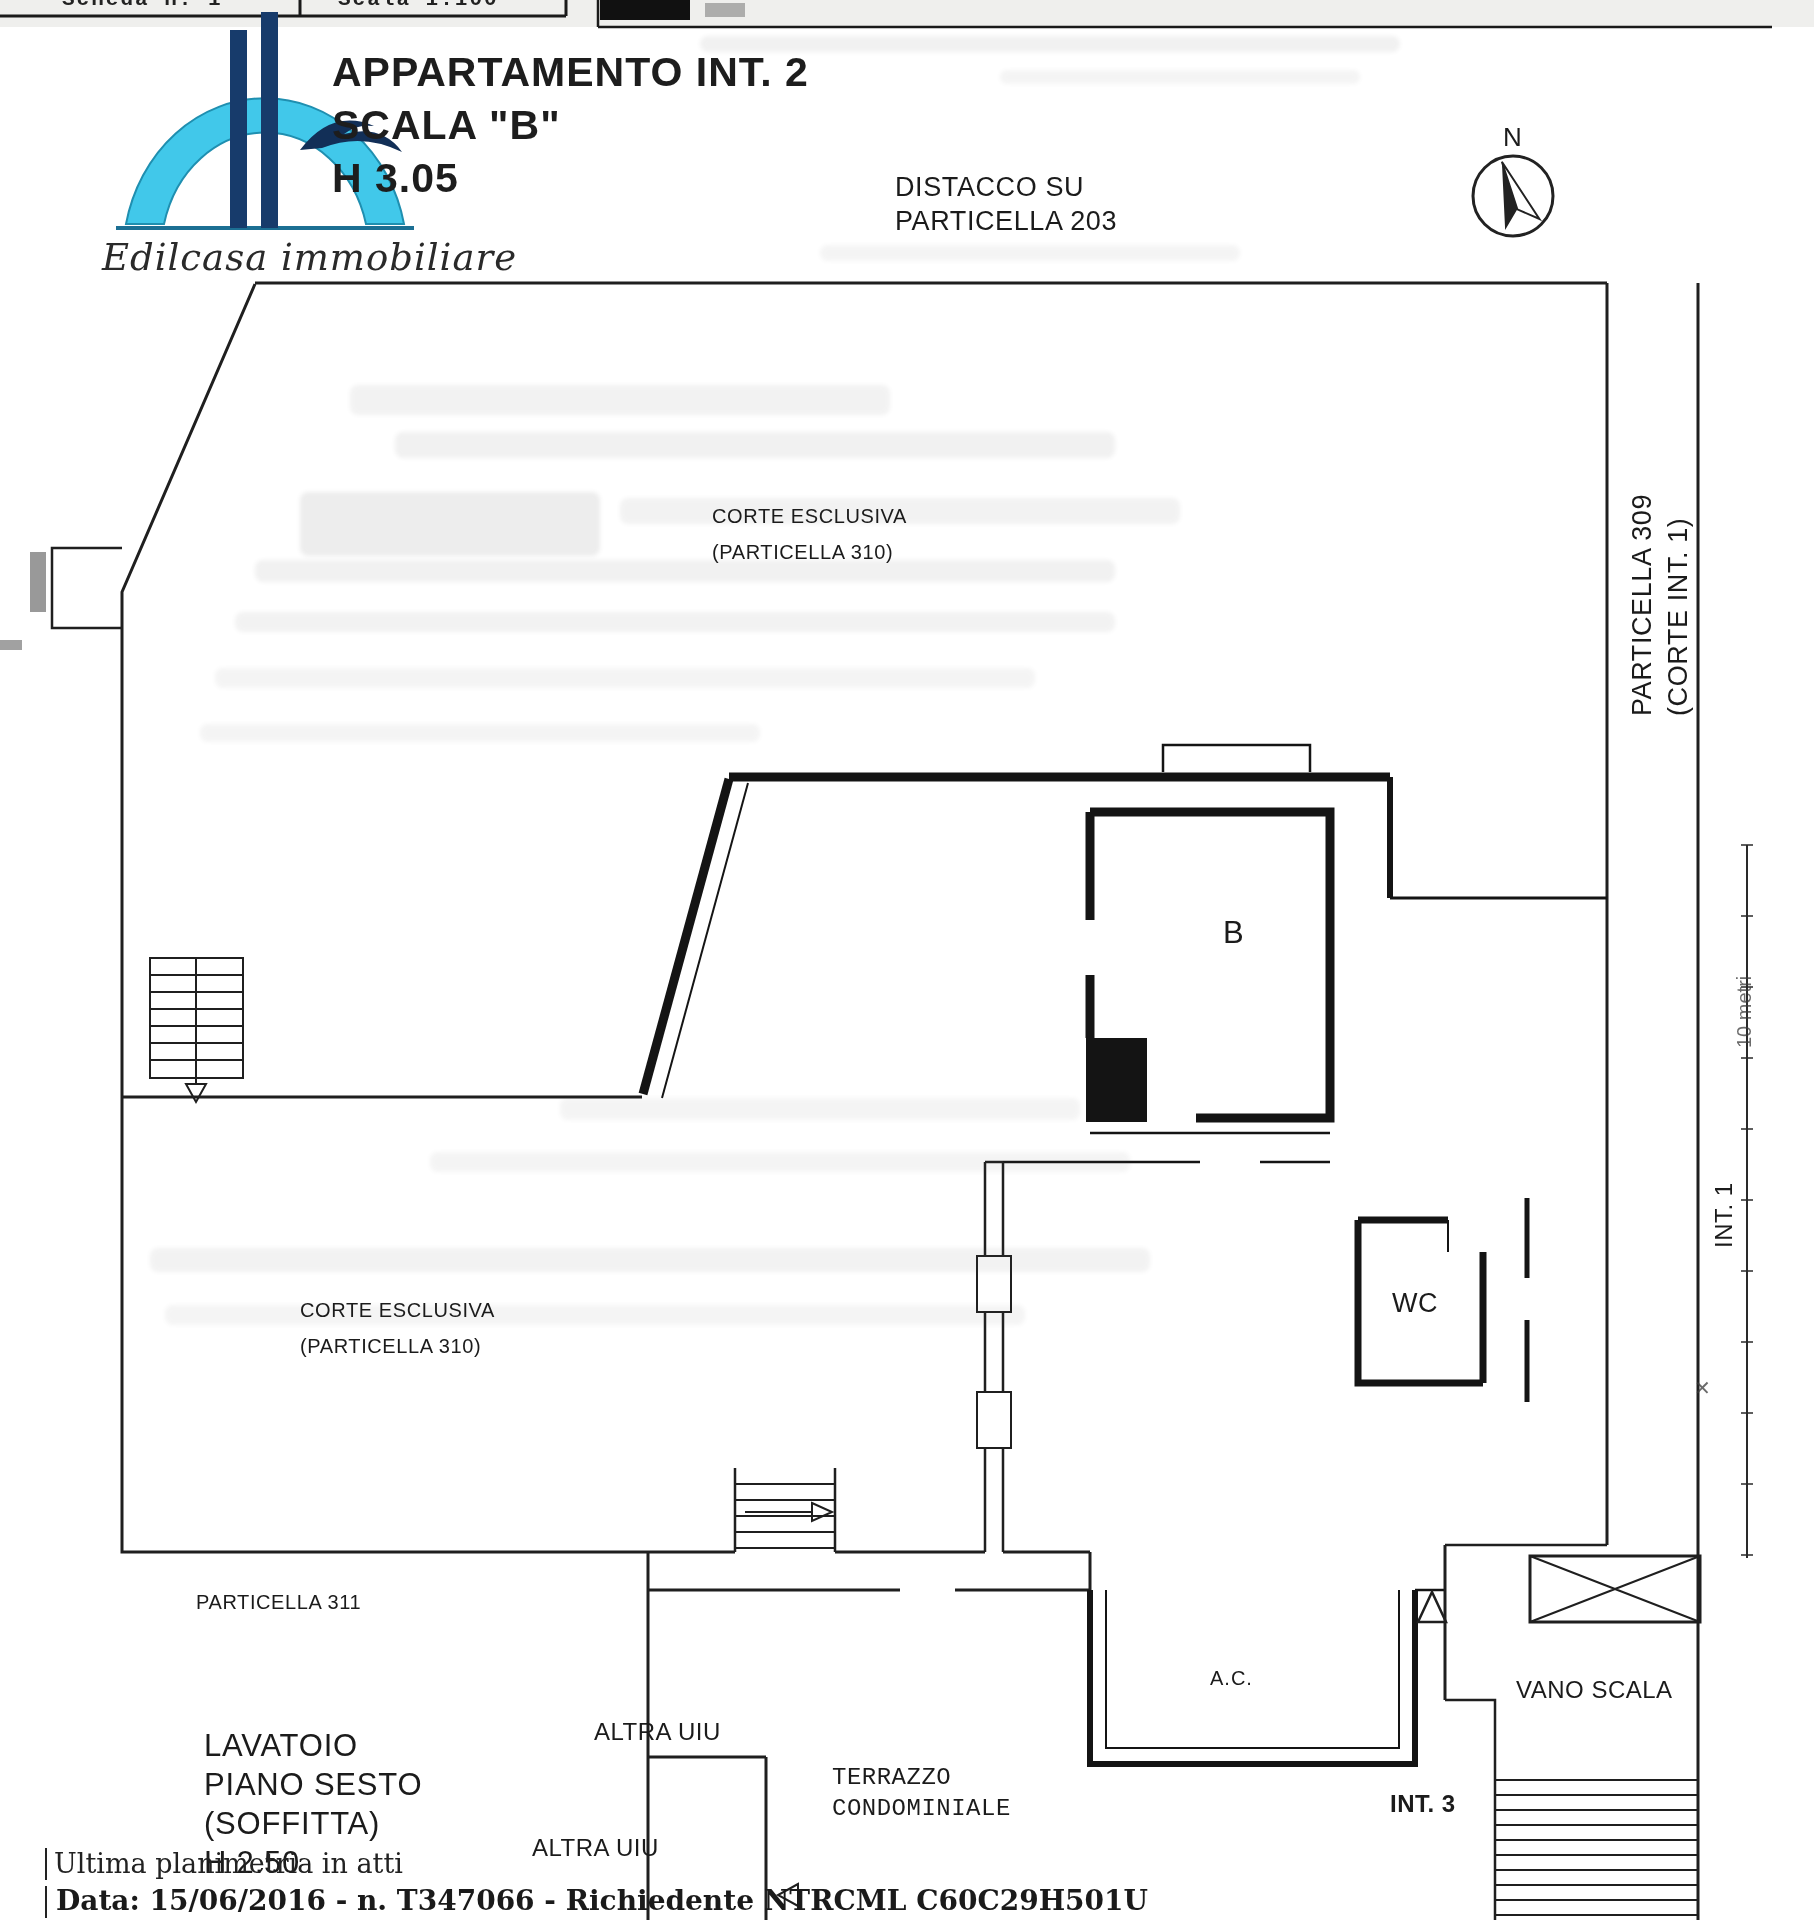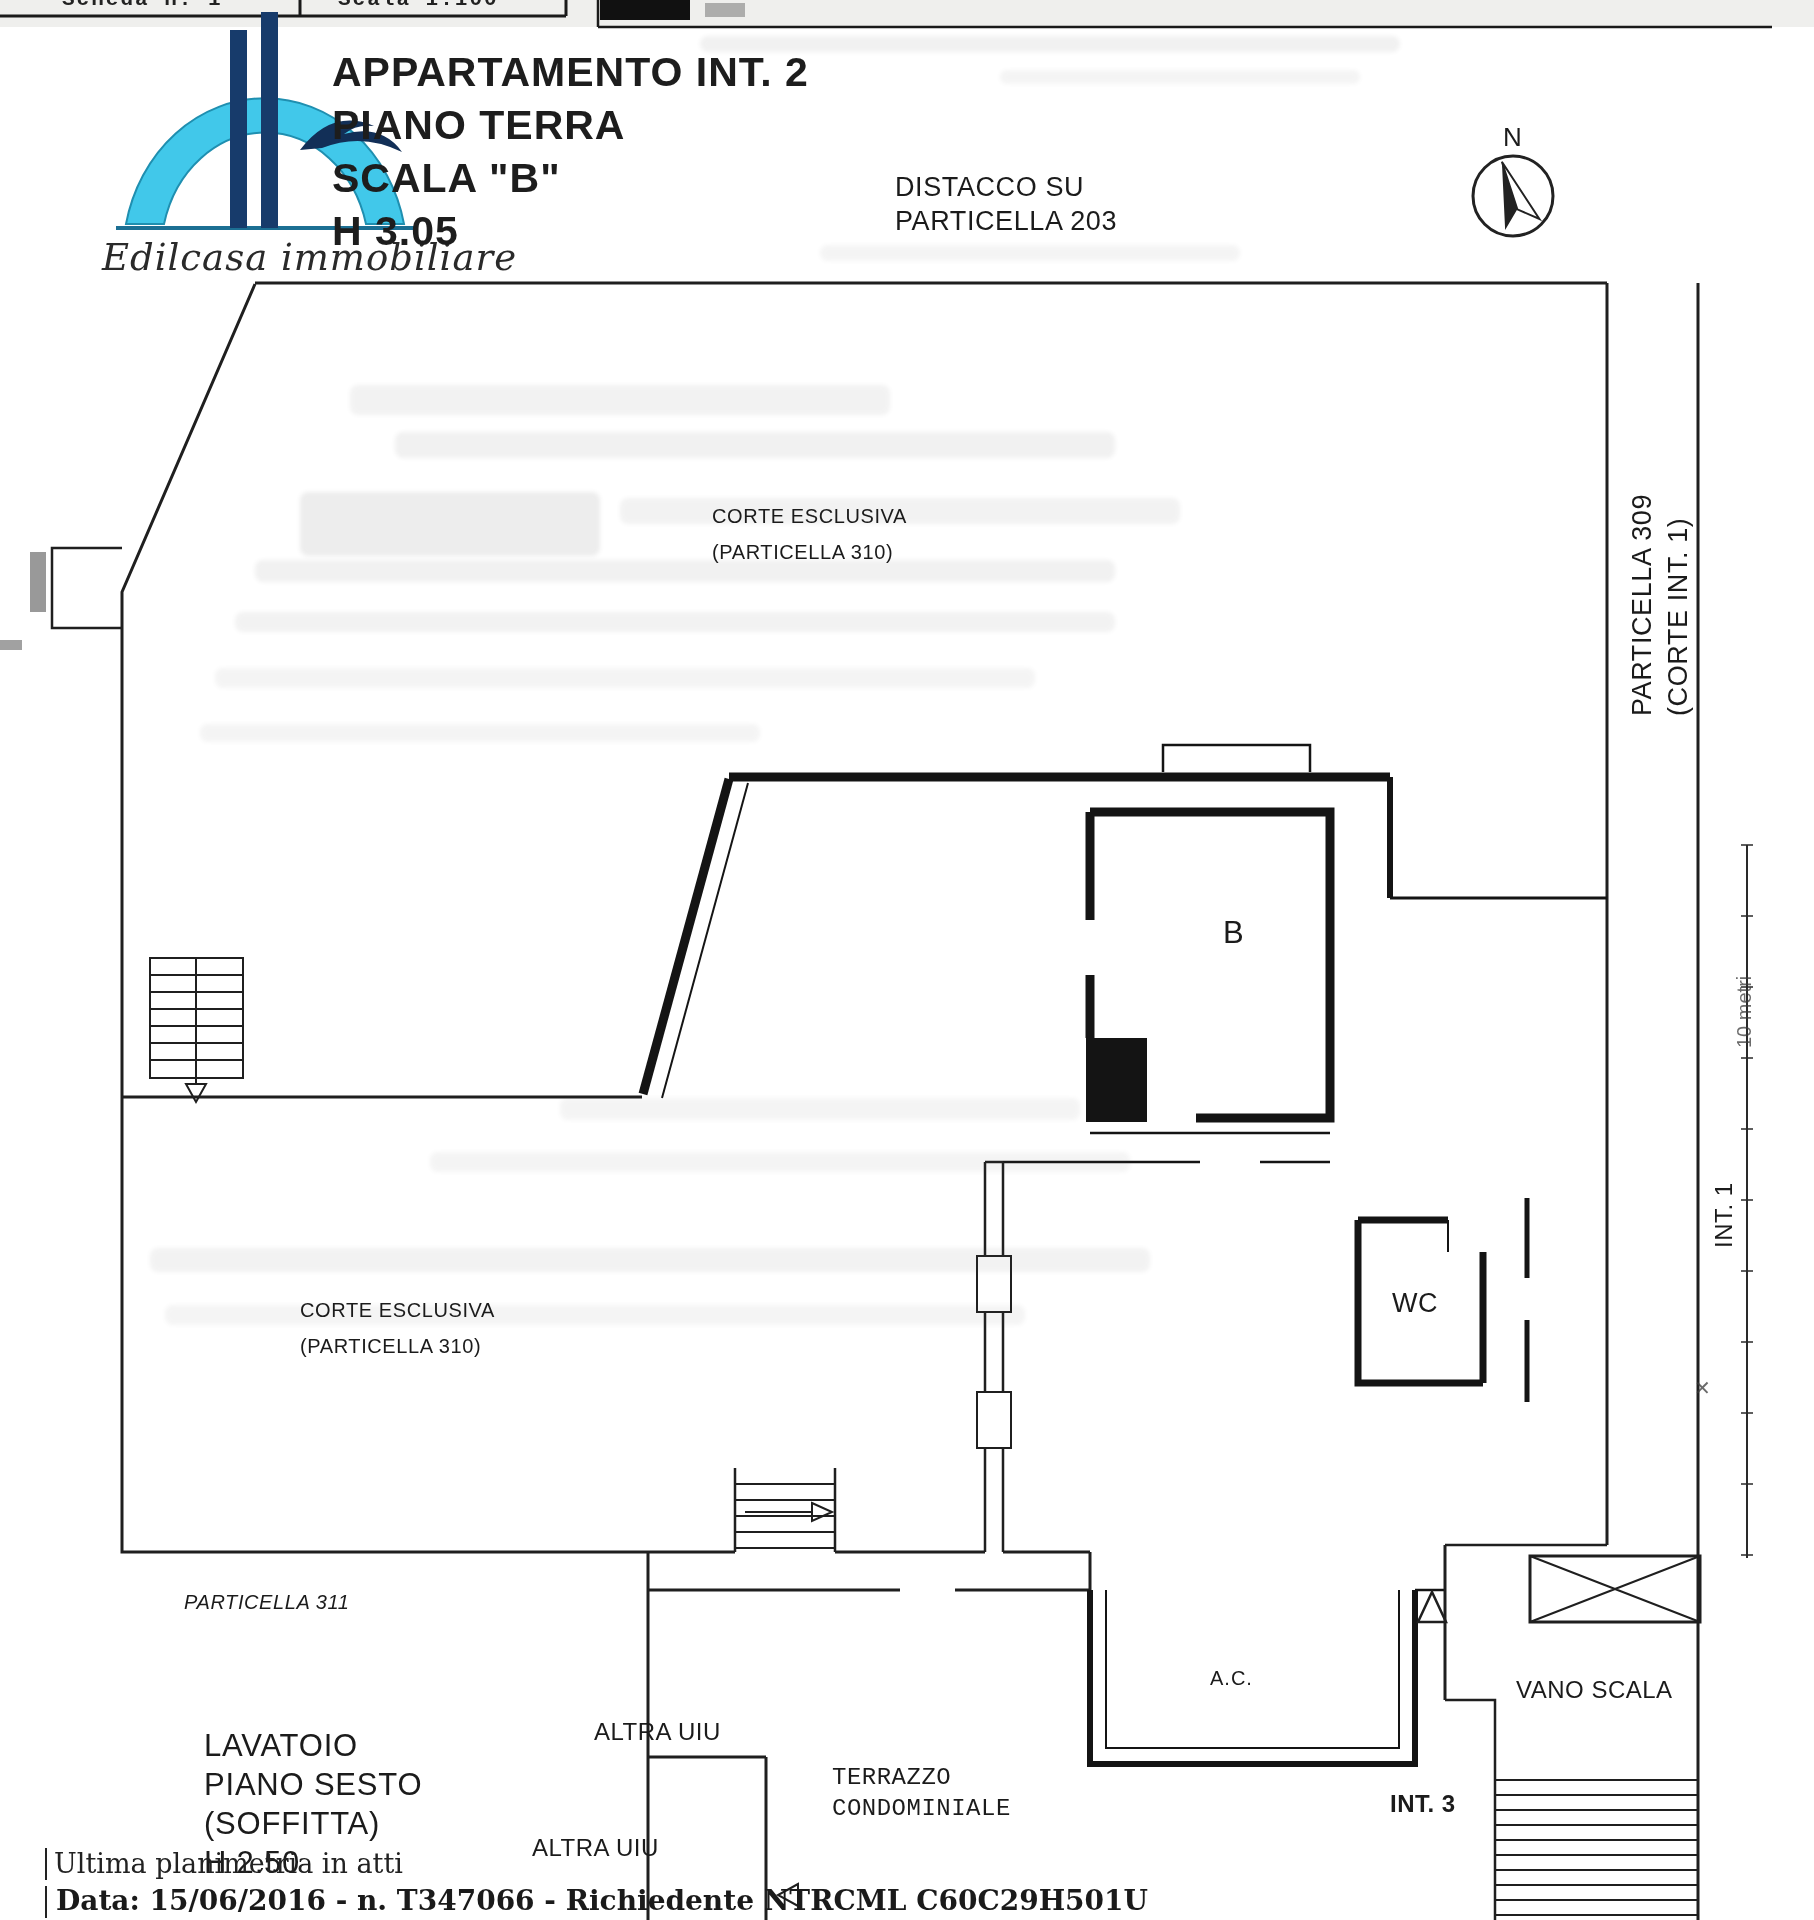--- a/index.html
+++ b/index.html
@@ -178,21 +178,20 @@
   <div class="ghost" style="left:1000px;top:70px;width:360px;height:14px;opacity:.06"></div>
   <div class="ghost" style="left:820px;top:245px;width:420px;height:16px;opacity:.06"></div>
 
   <div class="abs hdr-txt" style="left:62px;top:-12px;">Scheda n. 1</div>
   <div class="abs hdr-txt" style="left:338px;top:-12px;">Scala 1:100</div>
 
   <div class="abs brand" style="left:102px;top:236px;">Edilcasa immobiliare</div>
 
   <div class="abs" style="left:332px;top:46px;">
     <div class="title-line">APPARTAMENTO INT. 2</div>
-    <div class="title-line">PIANO TERRA</div>
     <div class="title-line">SCALA "B"</div>
     <div class="title-line">H 3.05</div>
   </div>
 
   <div class="abs" style="left:895px;top:170px;">
     <div class="lbl" style="font-size:27px;line-height:34px;">DISTACCO SU</div>
     <div class="lbl" style="font-size:27px;line-height:34px;">PARTICELLA 203</div>
   </div>
 
   <div class="abs lbl-sm" style="left:1503px;top:122px;font-size:26px;">N</div>
@@ -208,21 +207,21 @@
   </div>
 
   <div class="abs" style="left:300px;top:1292px;">
     <div class="lbl">CORTE ESCLUSIVA</div>
     <div class="lbl">(PARTICELLA 310)</div>
   </div>
 
   <div class="abs lbl-room" style="left:1223px;top:915px;font-size:31px;">B</div>
   <div class="abs lbl-room" style="left:1392px;top:1288px;font-size:27px;">WC</div>
 
-  <div class="abs lbl" style="left:184px;top:1584px;font-style:italic;">PARTICELLA 311</div>
+  <div class="abs lbl" style="left:196px;top:1584px;">PARTICELLA 311</div>
 
   <div class="abs lbl" style="left:1210px;top:1660px;letter-spacing:1px;">A.C.</div>
 
   <div class="abs lbl-sm" style="left:1516px;top:1674px;">VANO SCALA</div>
 
   <div class="abs rot lbl-sm" style="left:1708px;top:1248px;">INT. 1</div>
 
   <div class="abs rot faint" style="left:1733px;top:1048px;font-size:20px;">10 metri</div>
 
   <div class="abs faint" style="left:1694px;top:1376px;font-size:20px;">✕</div>

